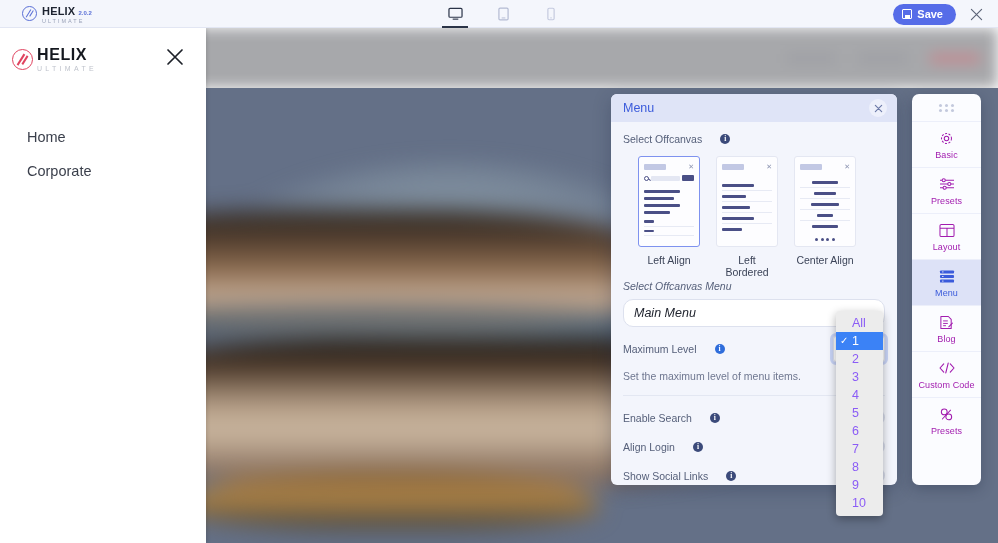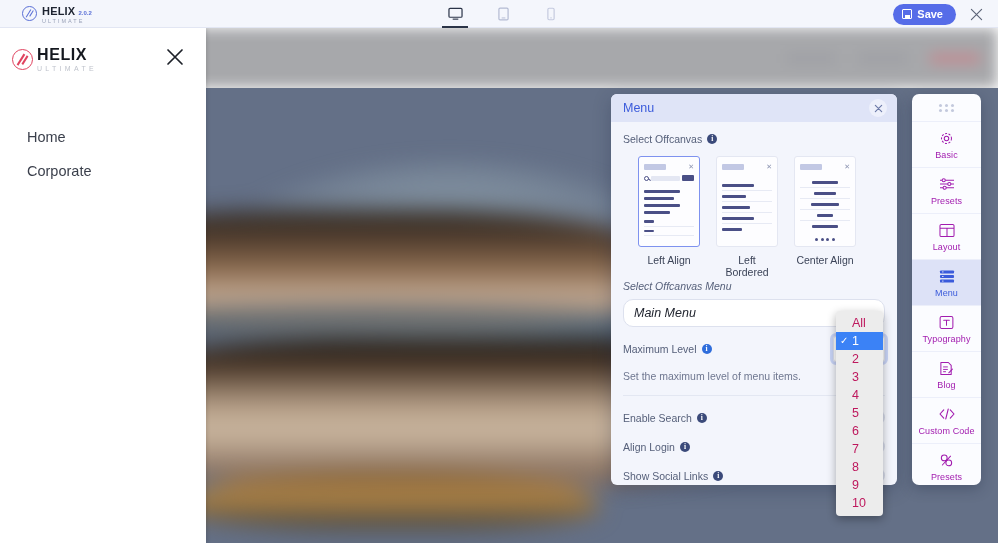--- a/index.html
+++ b/index.html
@@ -178,21 +178,21 @@
   }
   .panel-title { font-size: 12.5px; color: #3b5bdb; font-weight: normal; }
   .panel-close {
     width: 18px; height: 18px; border-radius: 50%; background: #edf0fb;
     display: flex; align-items: center; justify-content: center;
     cursor: pointer; color: #6c7aa8;
   }
   .panel-body { padding: 11px 12px 0 12px; position: relative; }
 
   .field-label {
-    font-size: 10.5px; color: #56607a; display: flex; align-items: center; gap: 5px;
+    font-size: 10.5px; color: #56607a; display: flex; align-items: center; gap: 18px;
   }
   .info-dot {
     width: 10px; height: 10px; border-radius: 50%; background: #3b4a7a;
     color: #fff; font-size: 7.5px; line-height: 10px; text-align: center;
     font-weight: bold; font-family: "Liberation Serif", serif; flex: none;
   }
   .info-dot.blue { background: #2f6ddb; }
 
   .oc-cards { display: flex; gap: 16px; margin-top: 11px; padding-left: 15px; }
   .oc-card { width: 62px; cursor: pointer; }
@@ -270,21 +270,21 @@
 
   
   .dropdown {
     position: absolute; left: 836px; top: 311px; width: 47px;
     background: #ececec; border-radius: 4px; z-index: 80;
     box-shadow: 0 3px 10px rgba(0,0,0,.32); padding: 3px 0 4px 0;
     font-size: 12.5px; color: #111;
   }
   .dd-item {
     height: 18px; line-height: 18px; padding-left: 16px; cursor: pointer;
-    position: relative; color: #be185d;
+    position: relative; color: #8b5cf6;
   }
   .dd-item.sel { background: #3b82f6; color: #fff; }
   .dd-item.sel::before {
     content: "\2713"; position: absolute; left: 4px; font-size: 10px; color: #fff;
   }
 
   
   .sidebar {
     position: absolute; right: 17px; top: 94px; width: 69px; height: 391px;
     background: #fbfcff; border-radius: 7px; z-index: 55;
@@ -604,29 +604,20 @@
       <svg width="16" height="15" viewBox="0 0 17 16">
             <rect x="1" y="1.5" width="15" height="3.2" rx="1" fill="currentColor"></rect>
             <rect x="1" y="6.4" width="15" height="3.2" rx="1" fill="currentColor"></rect>
             <rect x="1" y="11.3" width="15" height="3.2" rx="1" fill="currentColor"></rect>
             <path d="M3.2 3.1h1.6M3.2 8h1.6M3.2 12.9h1.6" stroke="#dde2f7" stroke-width="1"></path>
           </svg>
     </span>
     <span class="sb-label">Menu</span>
   </div>
 
-  <div class="sb-item">
-    <span class="sb-icon">
-      <svg width="15" height="15" viewBox="0 0 16 16">
-            <rect x="1.2" y="1.7" width="13.6" height="12.6" rx="1.6" fill="none" stroke="currentColor" stroke-width="1.1"></rect>
-            <path d="M5 5.7h6M8 5.7v5.2" stroke="currentColor" stroke-width="1.1" stroke-linecap="round"></path>
-          </svg>
-    </span>
-    <span class="sb-label">Typography</span>
-  </div>
 
   <div class="sb-item">
     <span class="sb-icon">
       <svg width="15" height="15" viewBox="0 0 16 16">
             <path d="M2 1.6h8l3 3v9.8H2z" fill="none" stroke="currentColor" stroke-width="1.1" stroke-linejoin="round"></path>
             <path d="M4.4 6.3h5M4.4 9h5M4.4 11.4h3" stroke="currentColor" stroke-width="1"></path>
             <path d="M10.4 12.6 14.3 8.7" stroke="currentColor" stroke-width="1.1" stroke-linecap="round"></path>
           </svg>
     </span>
     <span class="sb-label">Blog</span>

